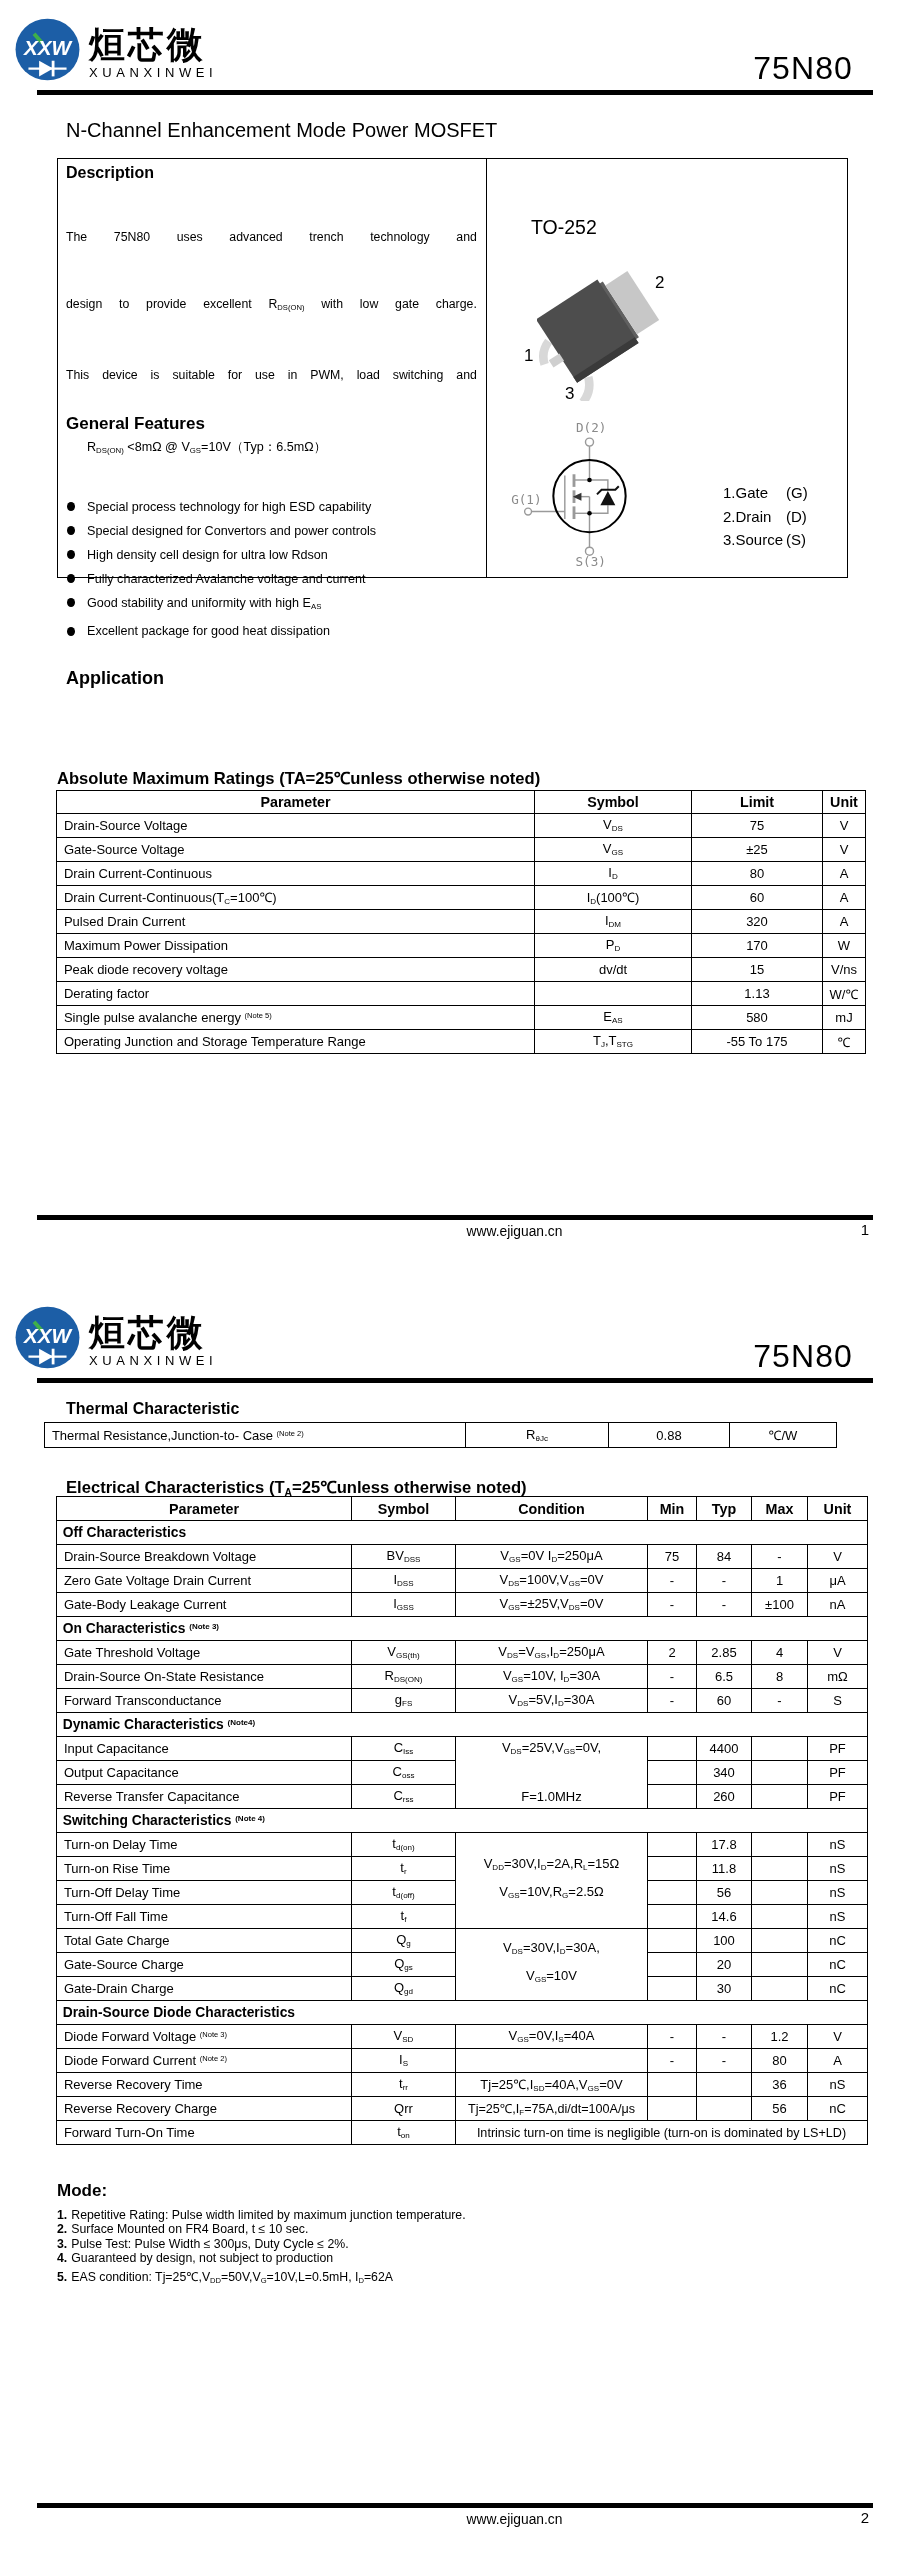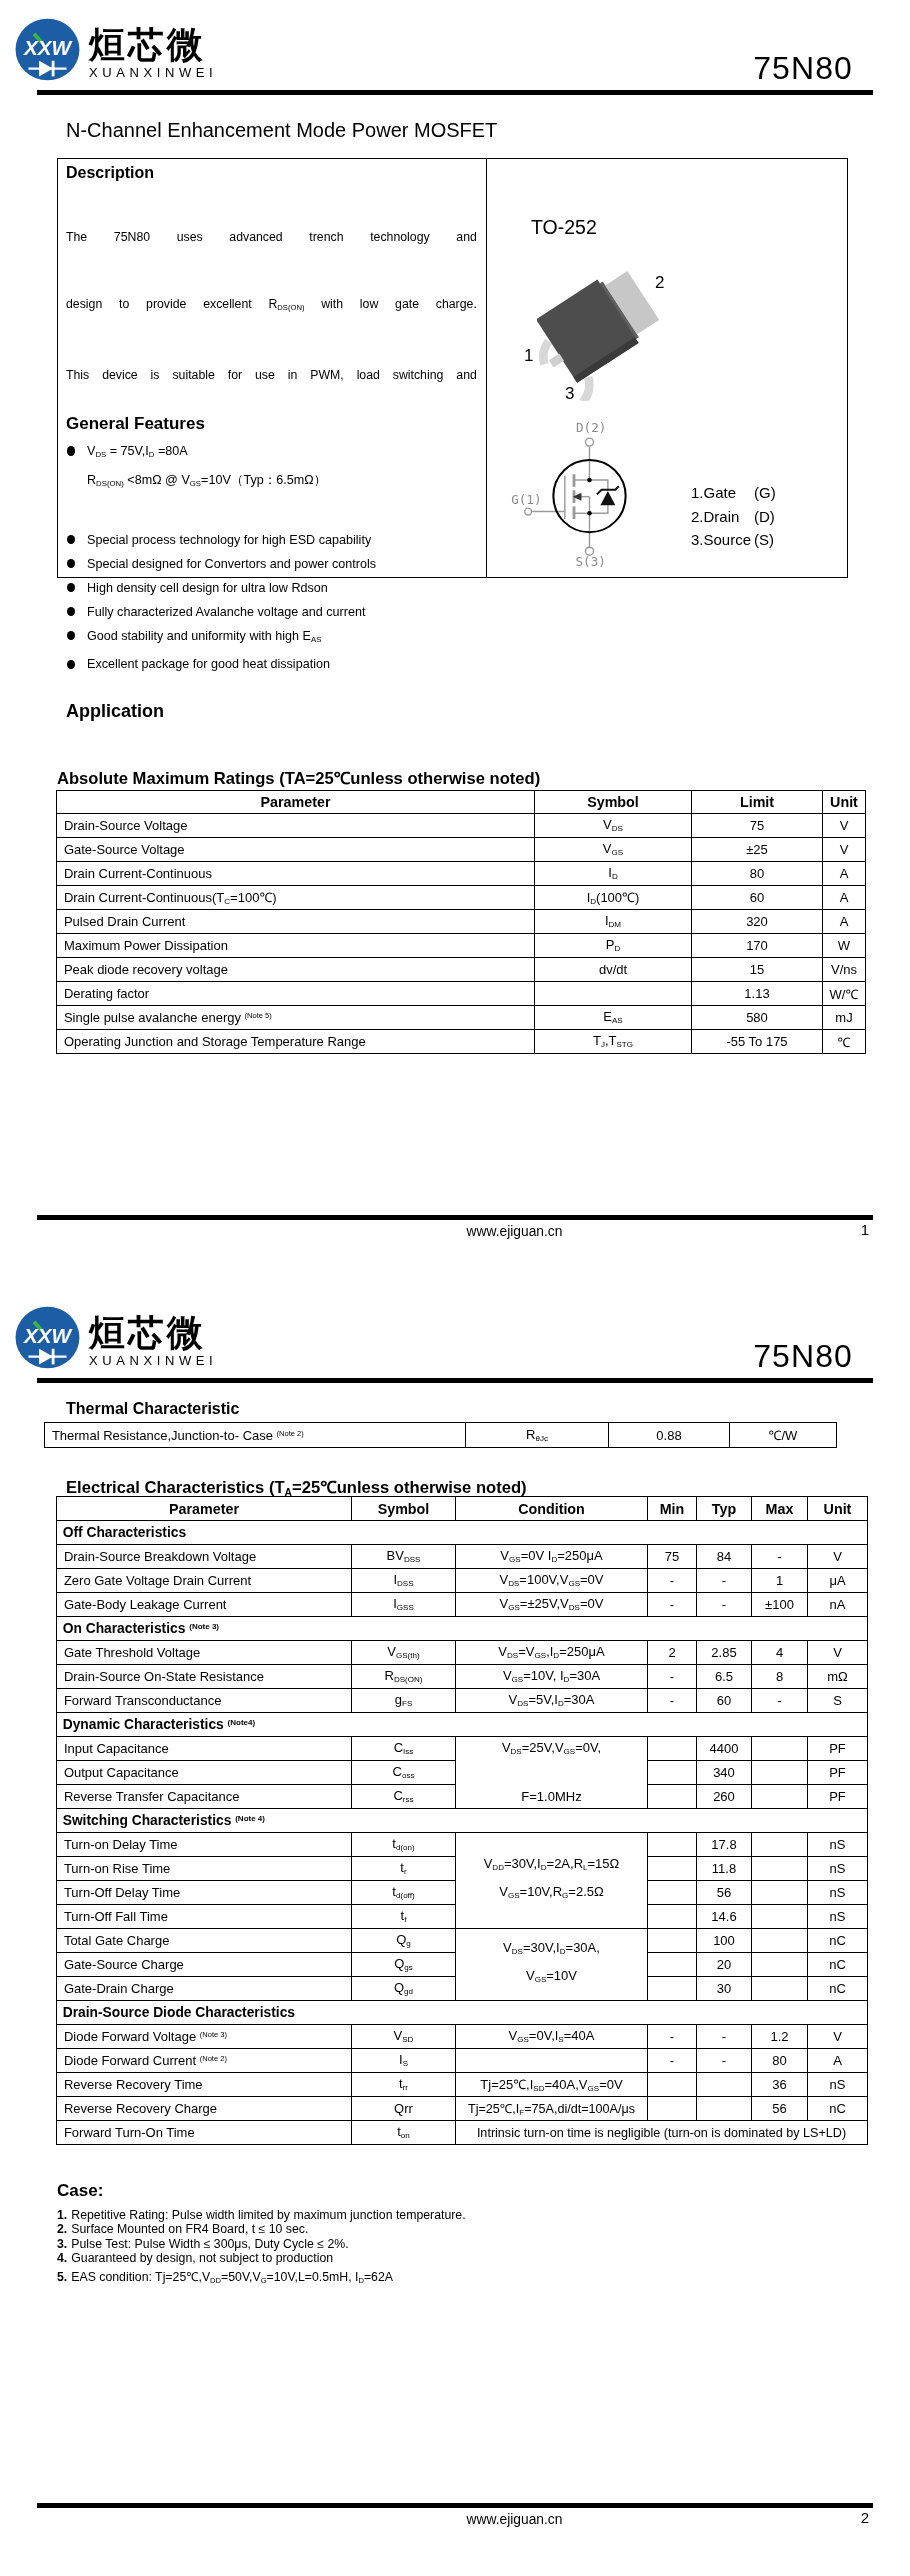--- a/index.html
+++ b/index.html
@@ -41,21 +41,21 @@
   .app-list{margin-top:9.2px;}
   .app-list .bl{padding-left:27.5px;line-height:23.5px;}
   .app-list .dot{left:2.3px;}
   .pkg-name{position:absolute;left:44px;top:57px;font-size:19.5px;}
   .pkg-svg{position:absolute;left:50px;top:96px;width:126px;height:146px;}
   .pinnum{position:absolute;font-size:17px;}
   .pn1{left:37px;top:187px;}
   .pn2{left:168px;top:114px;}
   .pn3{left:78px;top:225px;}
   .mos-svg{position:absolute;left:22.4px;top:259px;width:161px;height:155px;}
-  .pinlist{position:absolute;left:204px;top:322px;font-size:15px;}
+  .pinlist{position:absolute;left:236px;top:322px;font-size:15px;}
   .pinrow{display:flex;line-height:23.5px;}
   .pinrow .pl{width:63px;}
   .amr-head{position:absolute;left:57px;top:766px;font-size:16.6px;font-weight:bold;}
 
   
   .tbl{position:absolute;border-collapse:collapse;table-layout:fixed;background:#fff;}
   .tbl th,.tbl td{border:1.7px solid #000;font-size:13px;text-align:center;vertical-align:middle;padding:0;overflow:hidden;}
   .tbl th{font-size:14.3px;}
   .tl{text-align:left !important;padding-left:6.9px !important;}
   .amr{left:56px;top:790px;width:810px;}
@@ -113,24 +113,20 @@
   <div class="infobox">
     <div class="colL">
       <div class="d-head">Description</div>
       <div class="d-lines">
         <div class="d-line">The 75N80 uses advanced trench technology and</div>
         <div class="d-line">design to provide excellent R<sub>DS(ON)</sub> with low gate charge.</div>
         <div class="d-line">This device is suitable for use in PWM, load switching and</div>
       </div>
 
       <div class="gf-head">General Features</div>
-      <div class="bl lead1">
-        <span class="dot"></span>
-        <span>V<sub>DS</sub> = 75V,I<sub>D</sub> =80A</span>
-      </div>
       <div class="lead2">R<sub>DS(ON)</sub> &lt;8mΩ @ V<sub>GS</sub>=10V（Typ：6.5mΩ）</div>
 
       <div class="gf-list">
         <div class="bl"><span class="dot"></span><span>Special process technology for high ESD capability</span></div>
         <div class="bl"><span class="dot"></span><span>Special designed for Convertors and power controls</span></div>
         <div class="bl"><span class="dot"></span><span>High density cell design for ultra low Rdson</span></div>
         <div class="bl"><span class="dot"></span><span>Fully characterized Avalanche voltage and current</span></div>
         <div class="bl"><span class="dot"></span><span>Good stability and uniformity with high E<sub>AS</sub></span></div>
         <div class="bl"><span class="dot"></span><span>Excellent package for good heat dissipation</span></div>
       </div>
@@ -568,21 +564,21 @@
           <td>nC</td>
         </tr>
       <tr>
           <td class="tl">Forward Turn-On Time</td>
           <td>t<sub>on</sub></td>
           <td colspan="5" class="fit">Intrinsic turn-on time is negligible (turn-on is dominated by LS+LD)</td>
         </tr>
     </tbody>
   </table>
 
-  <div class="notes-head">Case:</div>
+  <div class="notes-head">Mode:</div>
   <div class="notes">
     <div class="note"><span class="nn">1.</span><span>Repetitive Rating: Pulse width limited by maximum junction temperature.</span></div>
     <div class="note"><span class="nn">2.</span><span>Surface Mounted on FR4 Board, t ≤ 10 sec.</span></div>
     <div class="note"><span class="nn">3.</span><span>Pulse Test: Pulse Width ≤ 300μs, Duty Cycle ≤ 2%.</span></div>
     <div class="note"><span class="nn">4.</span><span>Guaranteed by design, not subject to production</span></div>
     <div class="note note5"><span class="nn">5.</span><span>EAS condition:  Tj=25℃,V<sub>DD</sub>=50V,V<sub>G</sub>=10V,L=0.5mH, I<sub>D</sub>=62A</span></div>
   </div>
 
   <footer>
     <div class="frule"></div>

